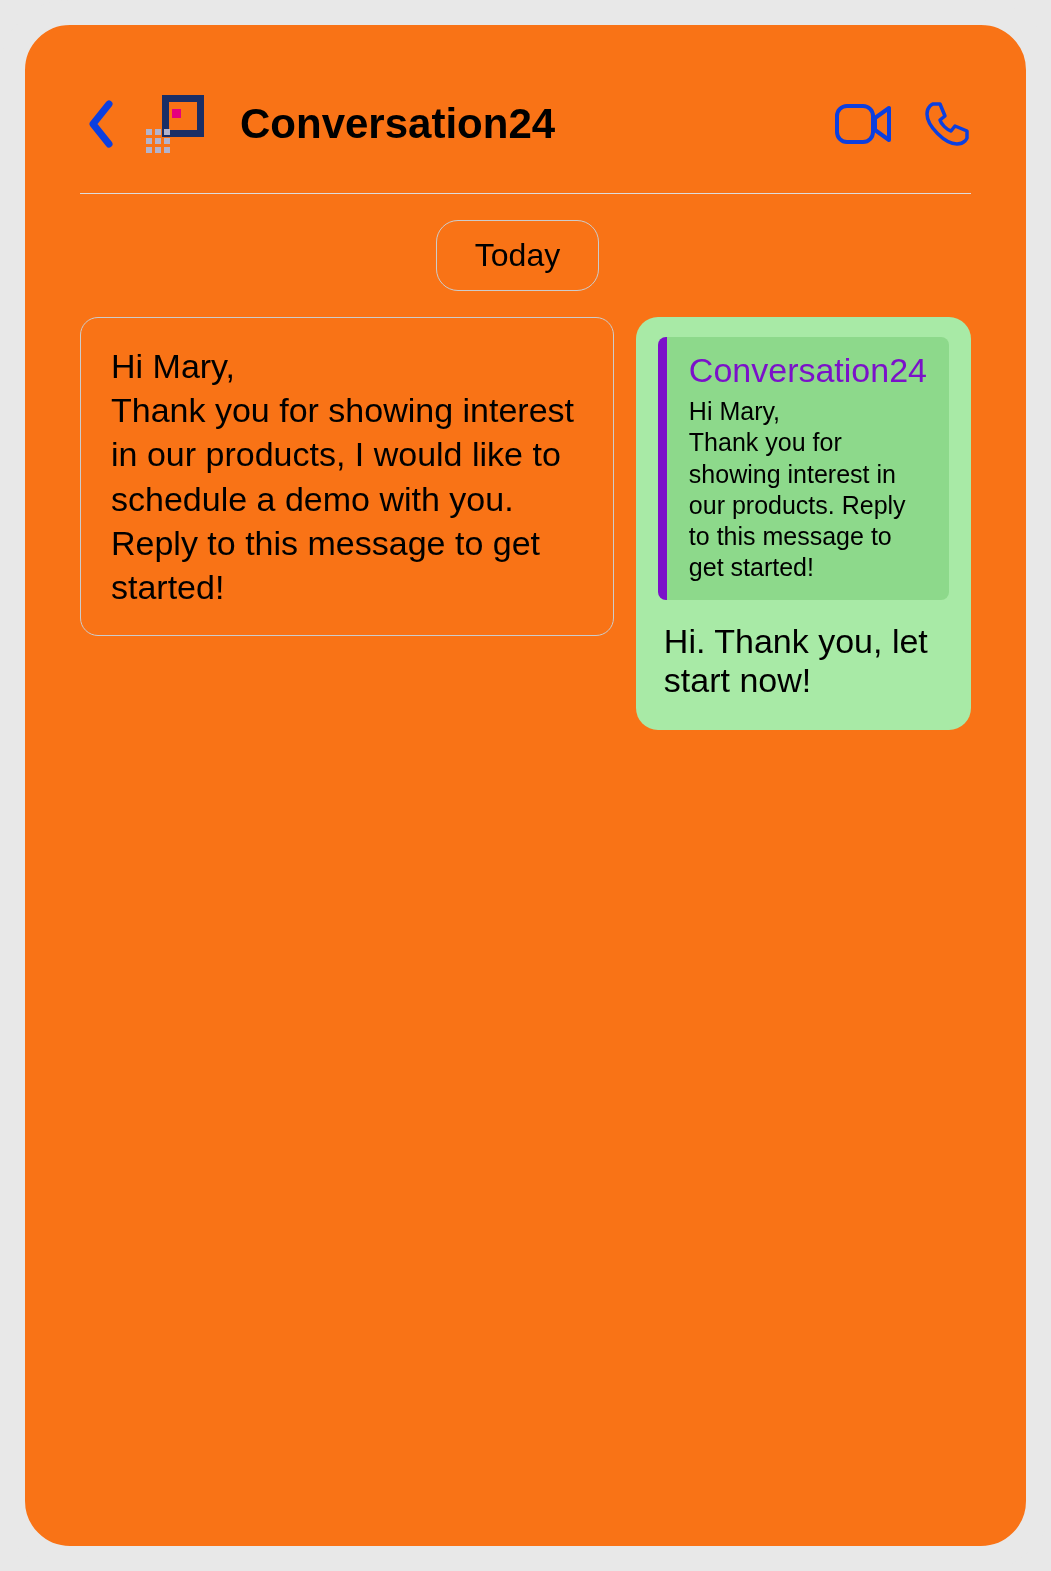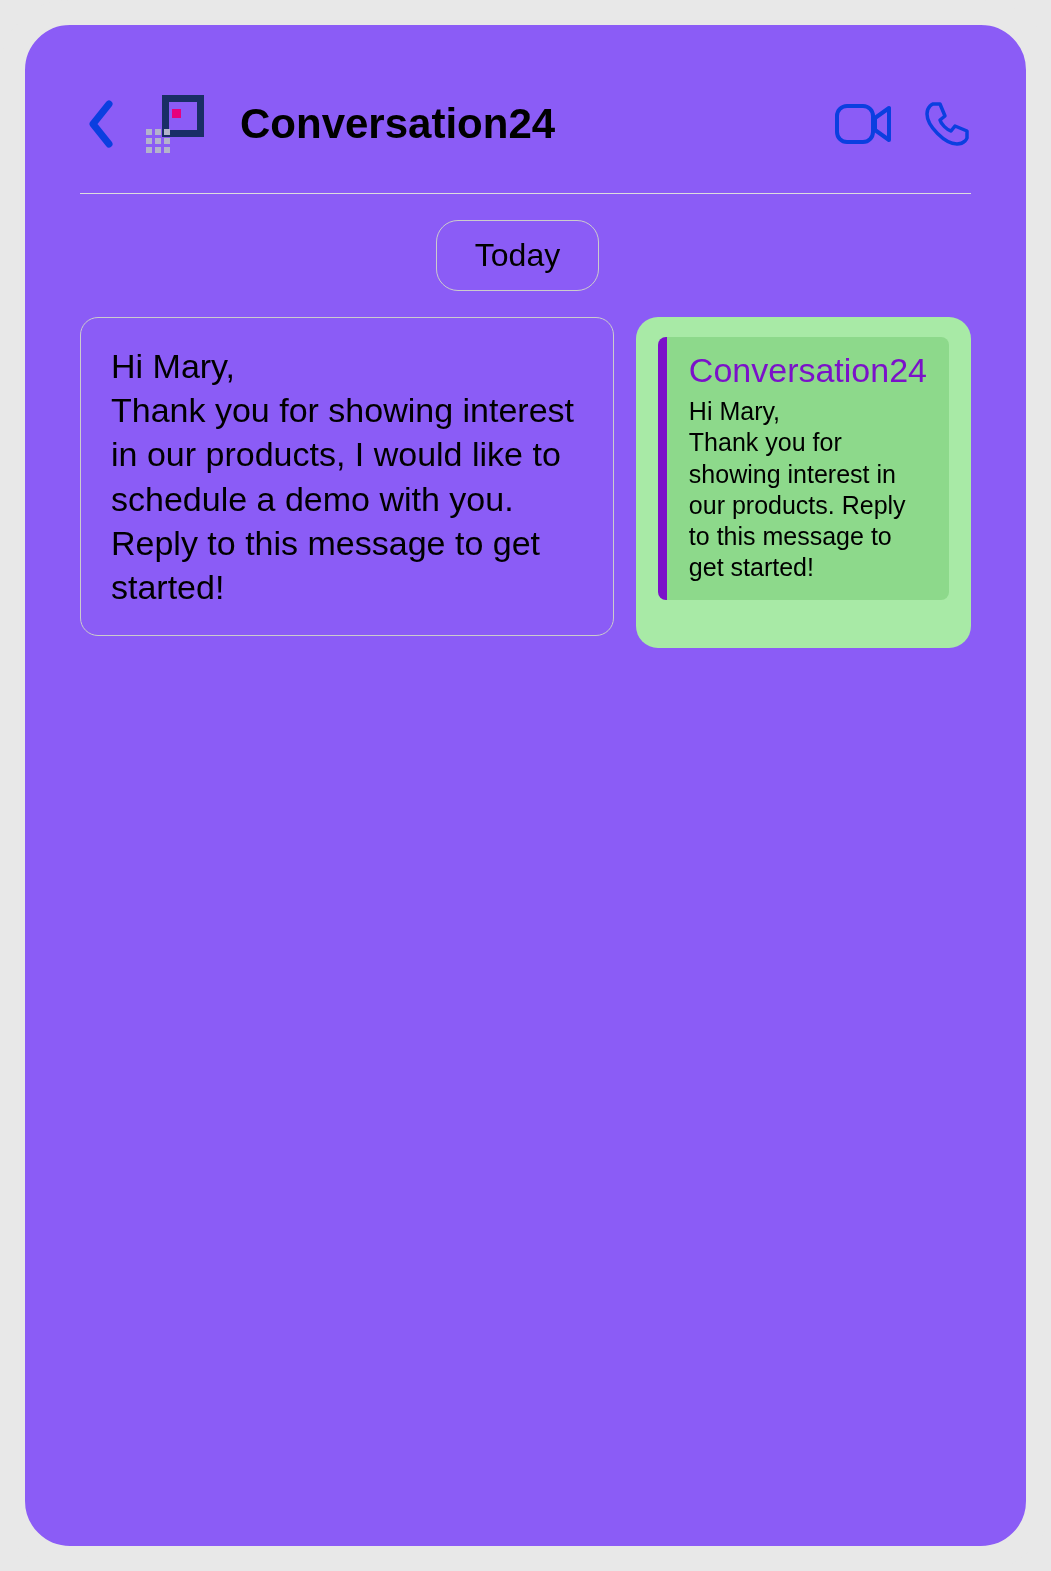--- a/index.html
+++ b/index.html
@@ -12,21 +12,21 @@
       background: #e8e8e8;
       width: 1051px;
       height: 1571px;
       display: flex;
       align-items: flex-start;
       justify-content: center;
     }
     .phone-frame {
       width: 100%;
       height: 100%;
-      background: #8b5cf6;
+      background: #f97316;
       border-radius: 70px;
       border: 25px solid #e8e8e8;
       position: relative;
       overflow: hidden;
       display: flex;
       flex-direction: column;
     }
     .header {
       display: flex;
       align-items: center;
@@ -213,17 +213,18 @@
 
     <div class="bubble-in">Hi Mary,
 Thank you for showing interest in our products, I would like to schedule a demo with you. Reply to this message to get started!</div>
 
     <div class="bubble-out">
       <div class="quoted">
         <div class="quoted-title">Conversation24</div>
         <div class="quoted-body">Hi Mary,
 Thank you for showing interest in our products. Reply to this message to get started!</div>
       </div>
+      <div class="reply-text">Hi. Thank you, let start now!</div>
     </div>
 
   </div>
 
 </div>
 
 </body></html>

